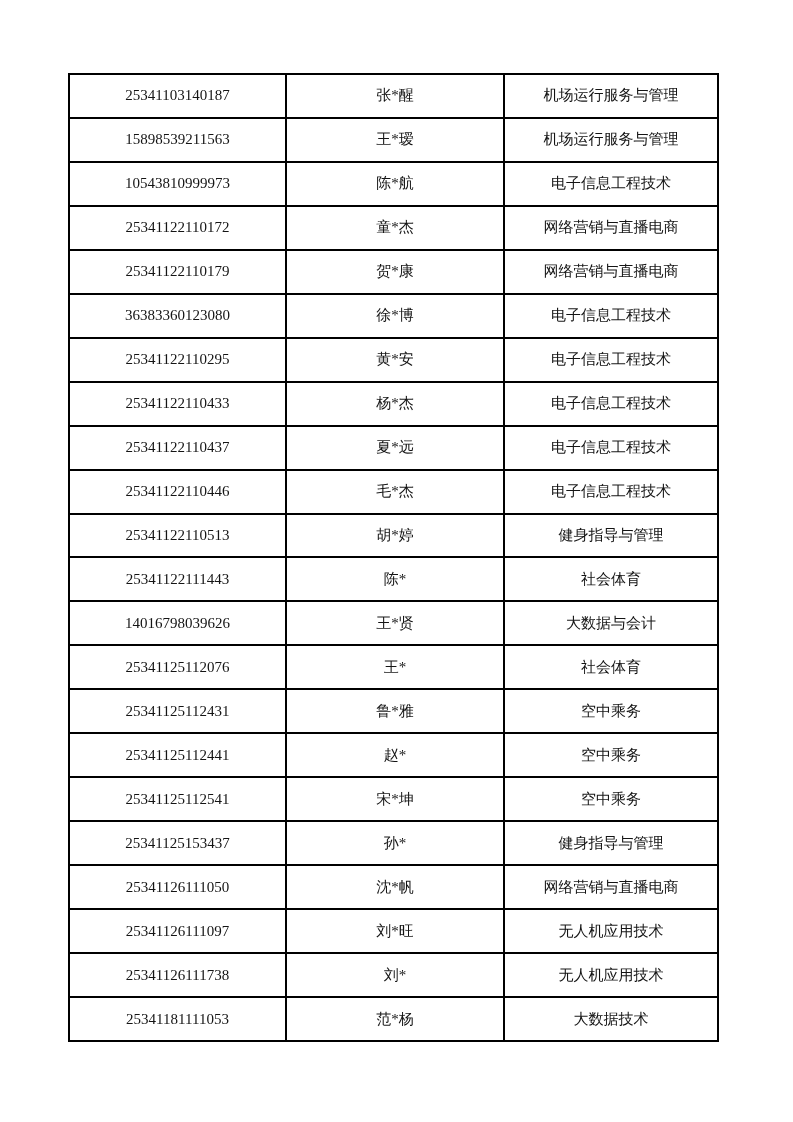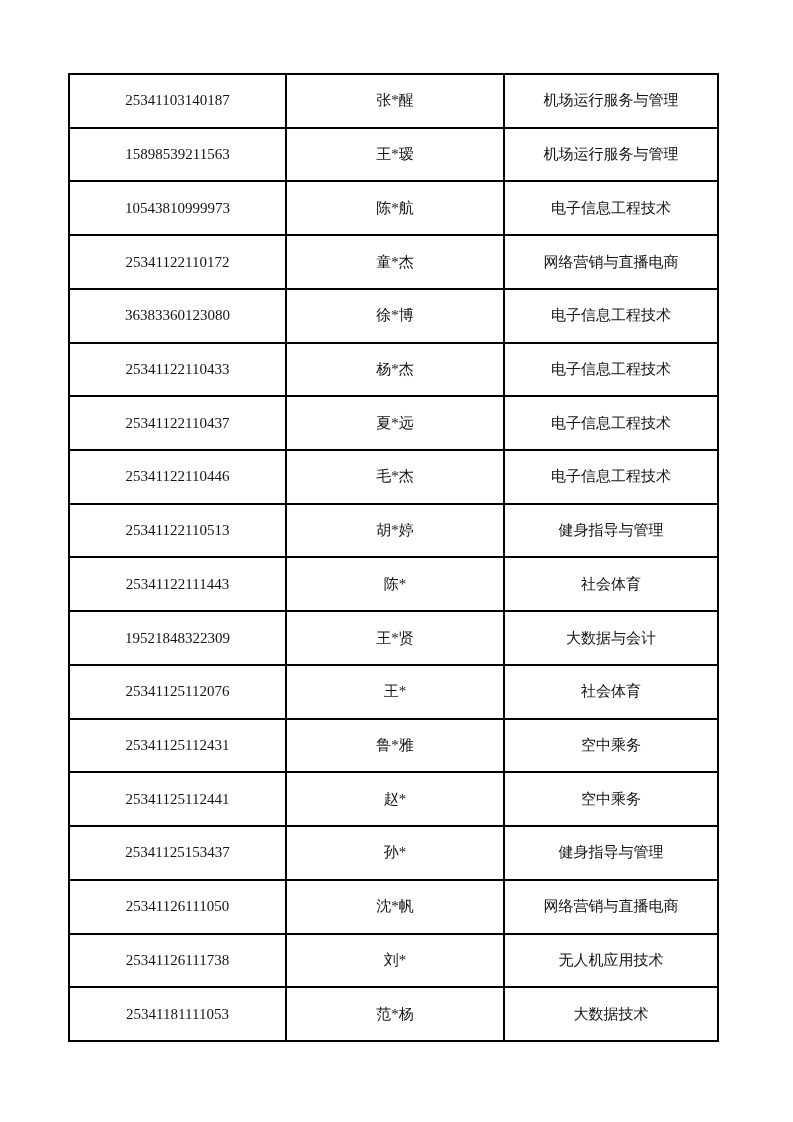--- a/index.html
+++ b/index.html
@@ -63,22 +63,32 @@
     <td>10543810999973</td>
     <td>陈*航</td>
     <td>电子信息工程技术</td>
   </tr>
         <tr>
     <td>25341122110172</td>
     <td>童*杰</td>
     <td>网络营销与直播电商</td>
   </tr>
         <tr>
+    <td>25341122110179</td>
+    <td>贺*康</td>
+    <td>网络营销与直播电商</td>
+  </tr>
+        <tr>
     <td>36383360123080</td>
     <td>徐*博</td>
+    <td>电子信息工程技术</td>
+  </tr>
+        <tr>
+    <td>25341122110295</td>
+    <td>黄*安</td>
     <td>电子信息工程技术</td>
   </tr>
         <tr>
     <td>25341122110433</td>
     <td>杨*杰</td>
     <td>电子信息工程技术</td>
   </tr>
         <tr>
     <td>25341122110437</td>
     <td>夏*远</td>
@@ -93,48 +103,58 @@
     <td>25341122110513</td>
     <td>胡*婷</td>
     <td>健身指导与管理</td>
   </tr>
         <tr>
     <td>25341122111443</td>
     <td>陈*</td>
     <td>社会体育</td>
   </tr>
         <tr>
-    <td>19521848322309</td>
+    <td>14016798039626</td>
     <td>王*贤</td>
     <td>大数据与会计</td>
   </tr>
         <tr>
     <td>25341125112076</td>
     <td>王*</td>
     <td>社会体育</td>
   </tr>
         <tr>
     <td>25341125112431</td>
     <td>鲁*雅</td>
     <td>空中乘务</td>
   </tr>
         <tr>
     <td>25341125112441</td>
     <td>赵*</td>
     <td>空中乘务</td>
   </tr>
         <tr>
+    <td>25341125112541</td>
+    <td>宋*坤</td>
+    <td>空中乘务</td>
+  </tr>
+        <tr>
     <td>25341125153437</td>
     <td>孙*</td>
     <td>健身指导与管理</td>
   </tr>
         <tr>
     <td>25341126111050</td>
     <td>沈*帆</td>
     <td>网络营销与直播电商</td>
+  </tr>
+        <tr>
+    <td>25341126111097</td>
+    <td>刘*旺</td>
+    <td>无人机应用技术</td>
   </tr>
         <tr>
     <td>25341126111738</td>
     <td>刘*</td>
     <td>无人机应用技术</td>
   </tr>
         <tr>
     <td>25341181111053</td>
     <td>范*杨</td>
     <td>大数据技术</td>

